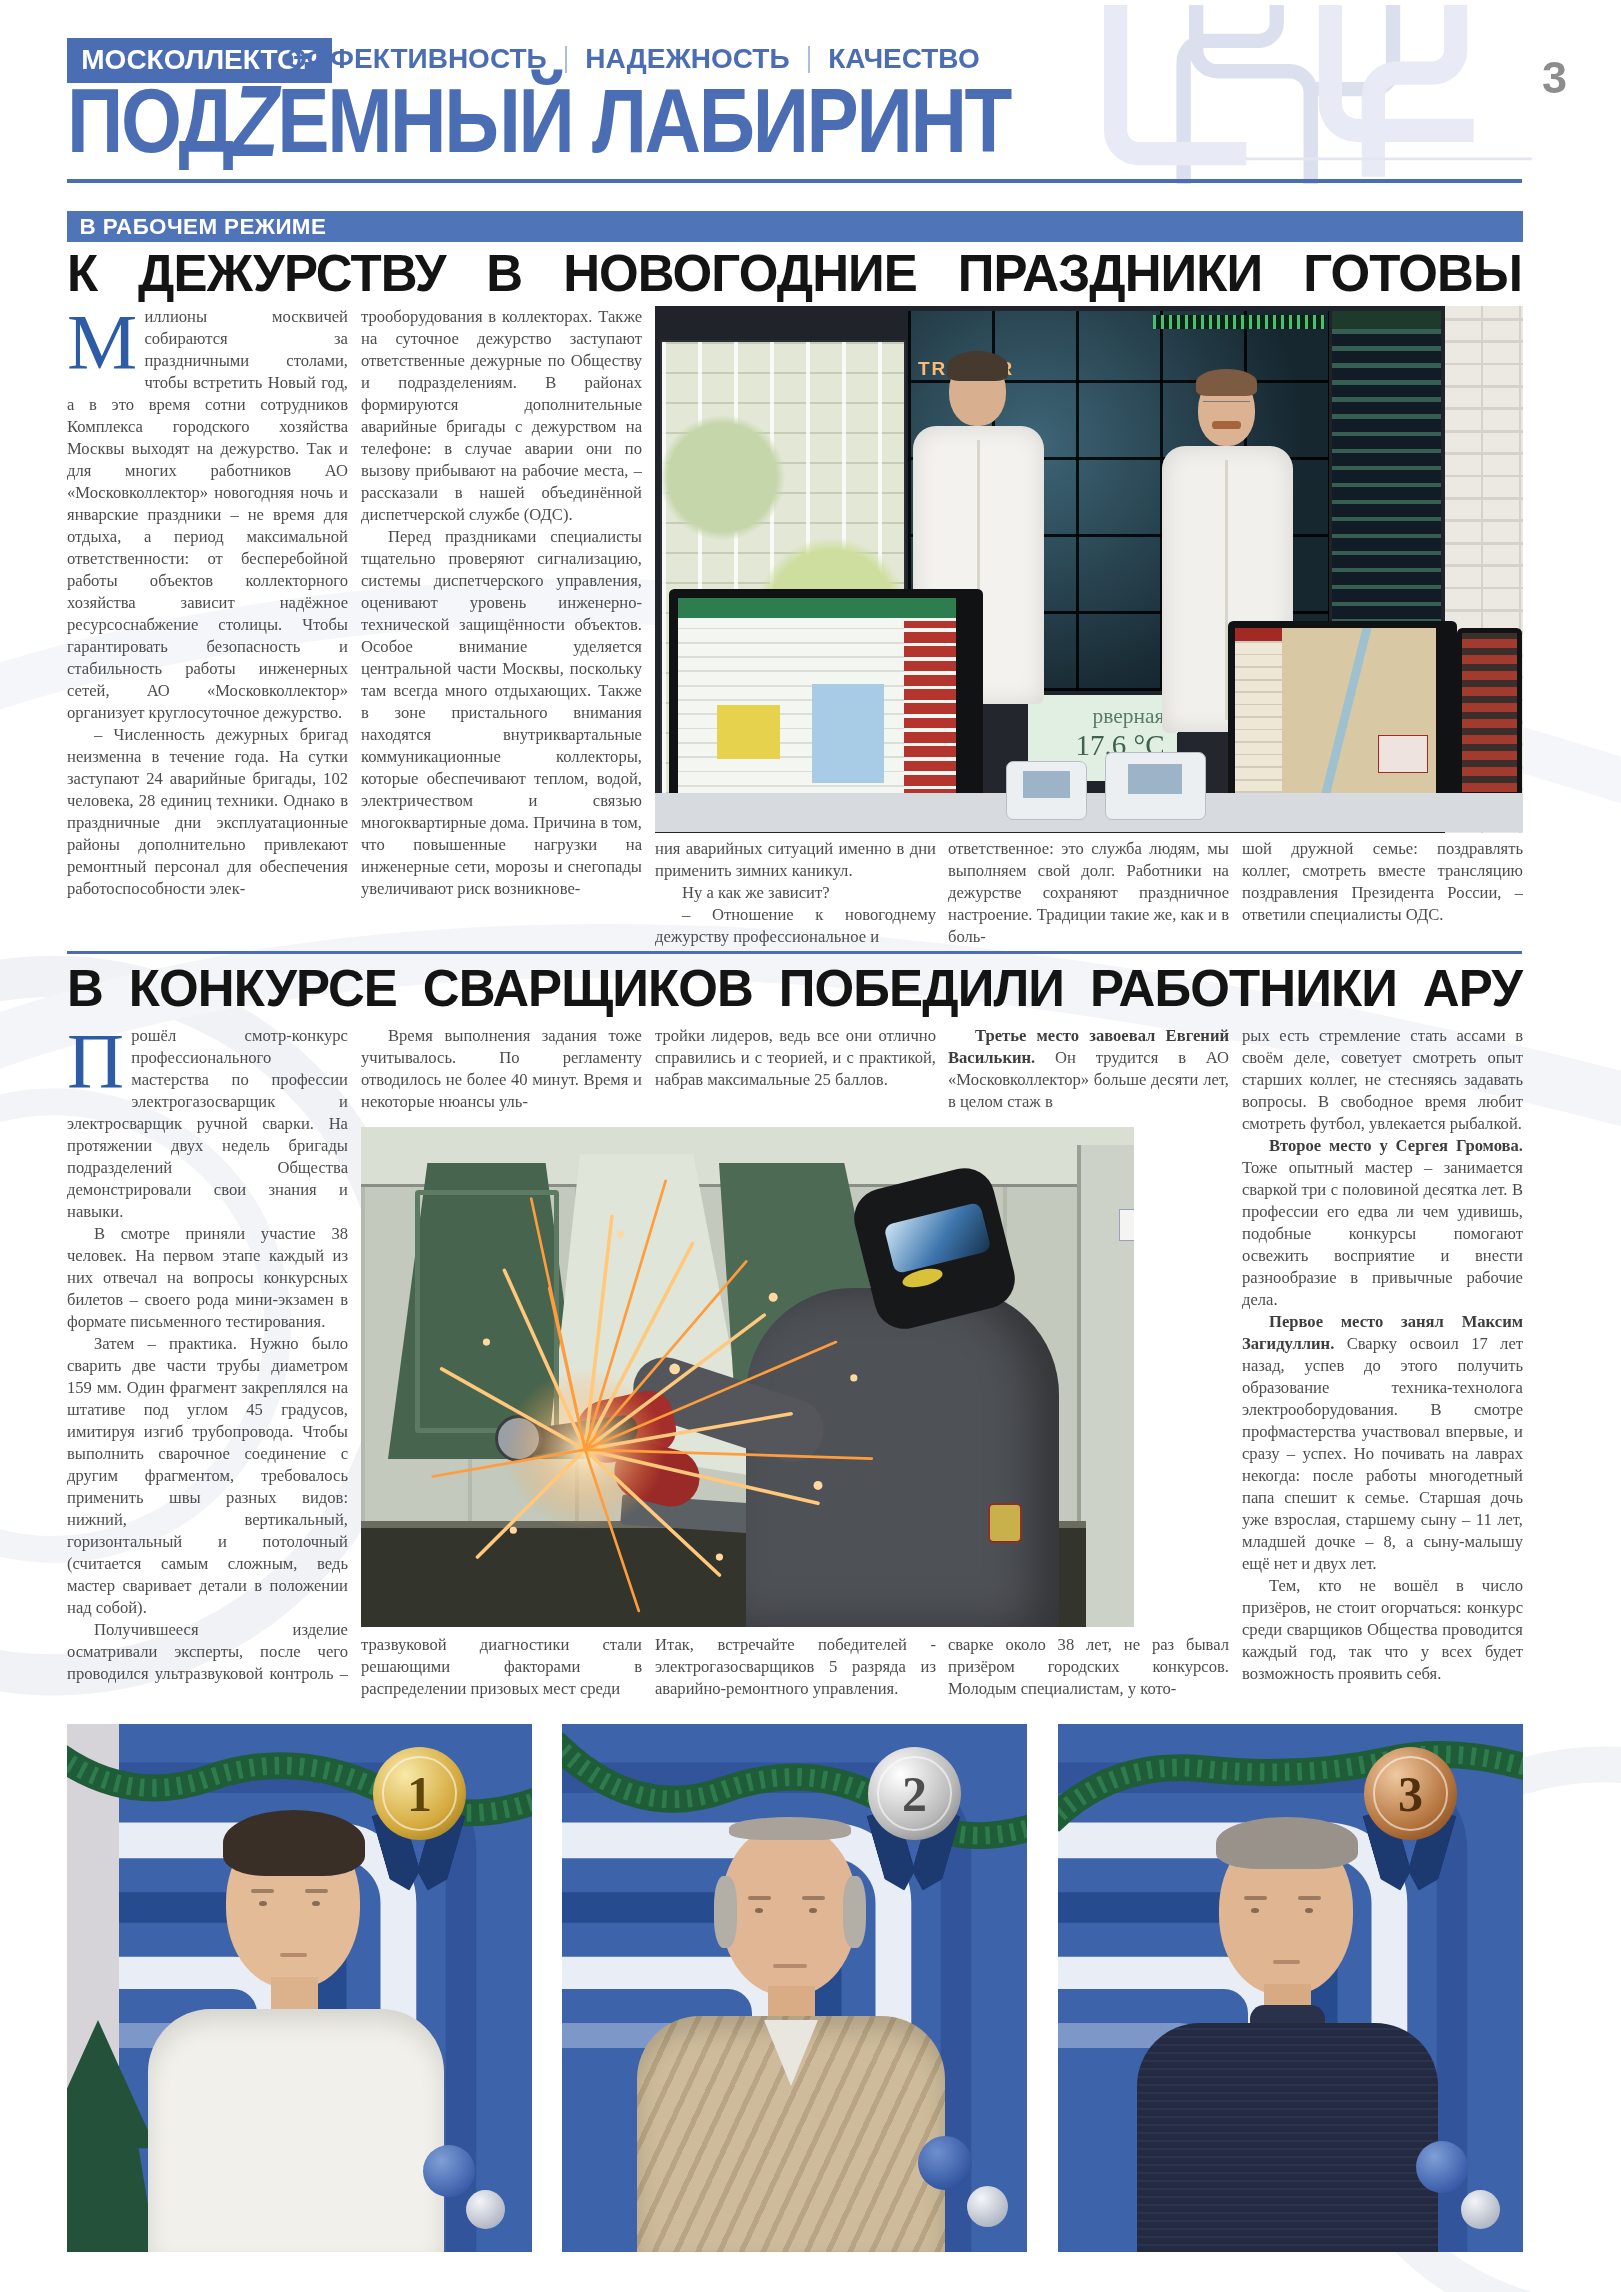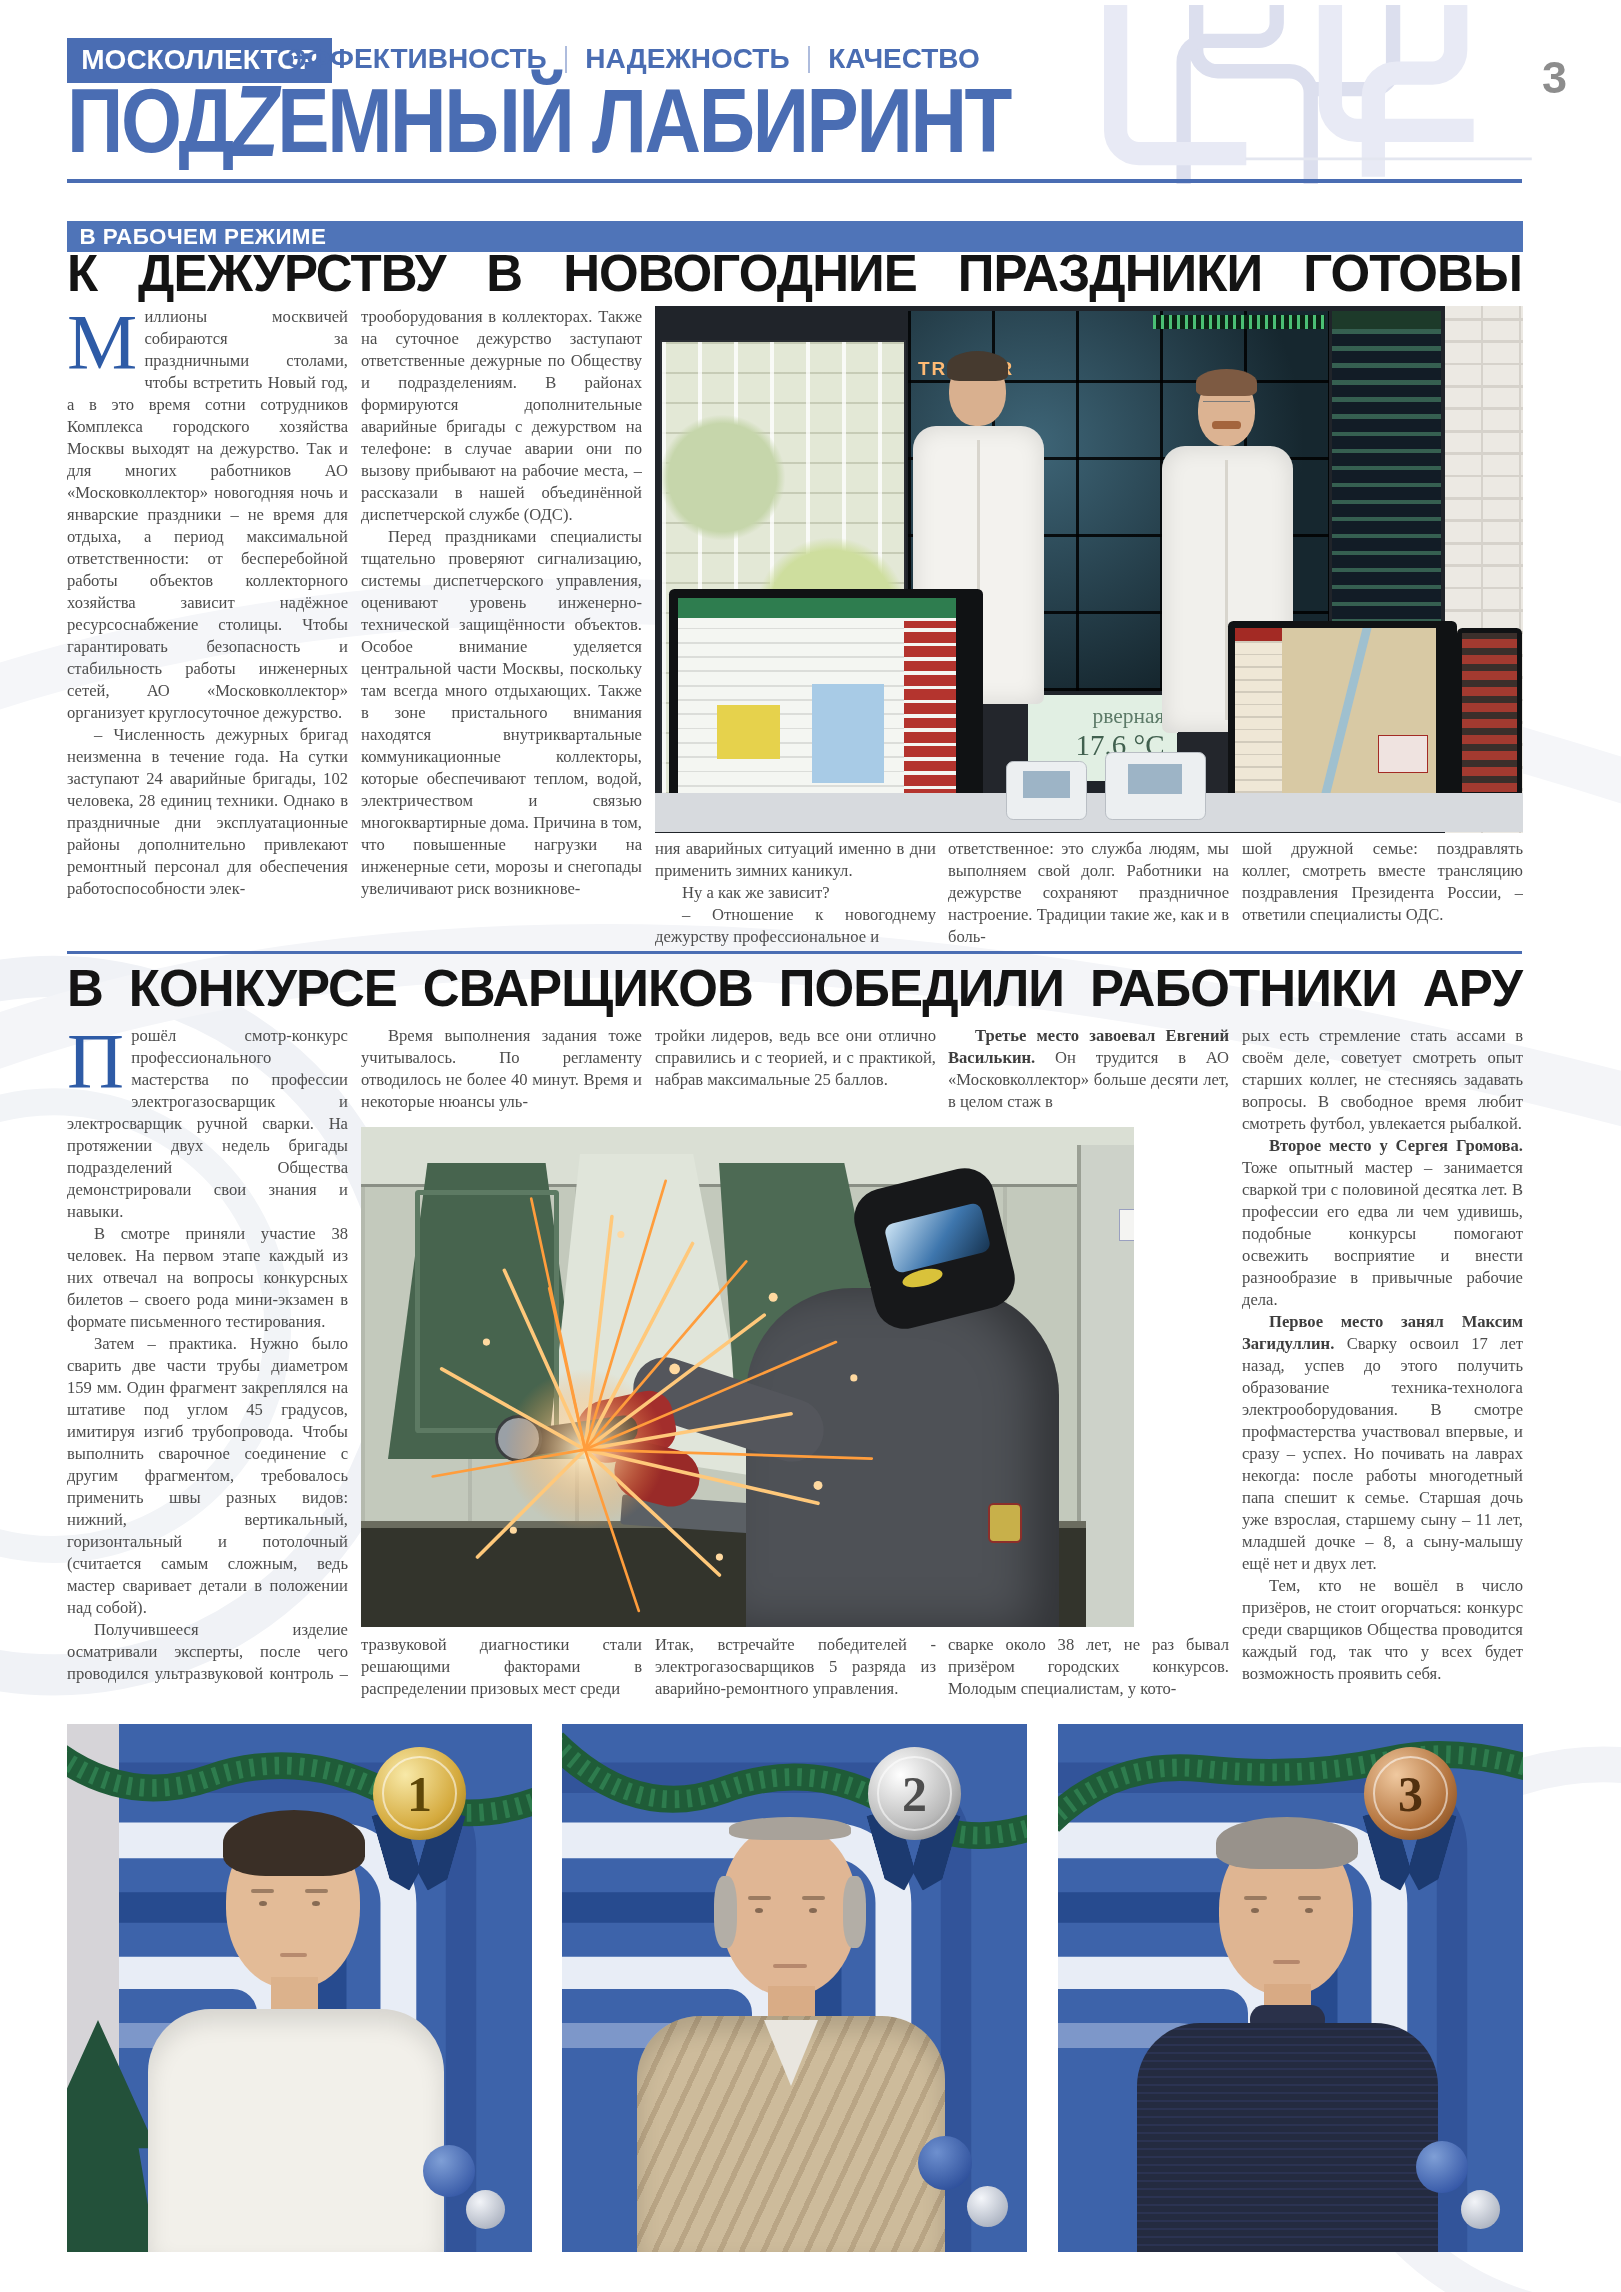--- a/index.html
+++ b/index.html
@@ -106,21 +106,21 @@
   </svg>
 
   <div class="abs page-num sans" style="left:1542px;top:52px;">3</div>
 
   <div class="abs page-title sans" style="left:67px;top:75px;">
     <span>ПОД</span><span class="zglyph">Z</span><span>ЕМНЫЙ ЛАБИРИНТ</span>
   </div>
 
   <div class="abs rule" style="left:67px;top:179px;width:1455px;height:3.6px;"></div>
 
-  <div class="abs kicker sans" style="left:67px;top:221px;width:1443px;height:31px;">В РАБОЧЕМ РЕЖИМЕ</div>
+  <div class="abs kicker sans" style="left:67px;top:211px;width:1443px;height:31px;">В РАБОЧЕМ РЕЖИМЕ</div>
 
   <div class="abs headline" style="left:67px;top:247px;width:1455px;">К ДЕЖУРСТВУ В НОВОГОДНИЕ ПРАЗДНИКИ ГОТОВЫ</div>
 
   <div class="abs col" style="left:67px;top:306px;height:638px;">
       <p class="has-drop"><span class="dropcap">М</span>иллионы москвичей собираются за праздничными столами, чтобы встретить Новый год, а в это время сотни сотрудников Комплекса городского хозяйства Москвы выходят на дежурство. Так и для многих работников АО «Московколлектор» новогодняя ночь и январские праздники – не время для отдыха, а период максимальной ответственности: от бесперебойной работы объектов коллекторного хозяйства зависит надёжное ресурсоснабжение столицы. Чтобы гарантировать безопасность и стабильность работы инженерных сетей, АО «Московколлектор» организует круглосуточное дежурство.</p>
       <p>– Численность дежурных бригад неизменна в течение года. На сутки заступают 24 аварийные бригады, 102 человека, 28 единиц техники. Однако в праздничные дни эксплуатационные районы дополнительно привлекают ремонтный персонал для обеспечения работоспособности элек-</p>
     </div>
   <div class="abs col frag" style="left:361px;top:306px;height:638px;">
       <p>трооборудования в коллекторах. Также на суточное дежурство заступают ответственные дежурные по Обществу и подразделениям. В районах формируются дополнительные аварийные бригады с дежурством на телефоне: в случае аварии они по вызову прибывают на рабочие места, – рассказали в нашей объединённой диспетчерской службе (ОДС).</p>
       <p>Перед праздниками специалисты тщательно проверяют сигнализацию, системы диспетчерского управления, оценивают уровень инженерно-технической защищённости объектов. Особое внимание уделяется центральной части Москвы, поскольку там всегда много отдыхающих. Также в зоне пристального внимания находятся внутриквартальные коммуникационные коллекторы, которые обеспечивают теплом, водой, электричеством и связью многоквартирные дома. Причина в том, что повышенные нагрузки на инженерные сети, морозы и снегопады увеличивают риск возникнове-</p>

